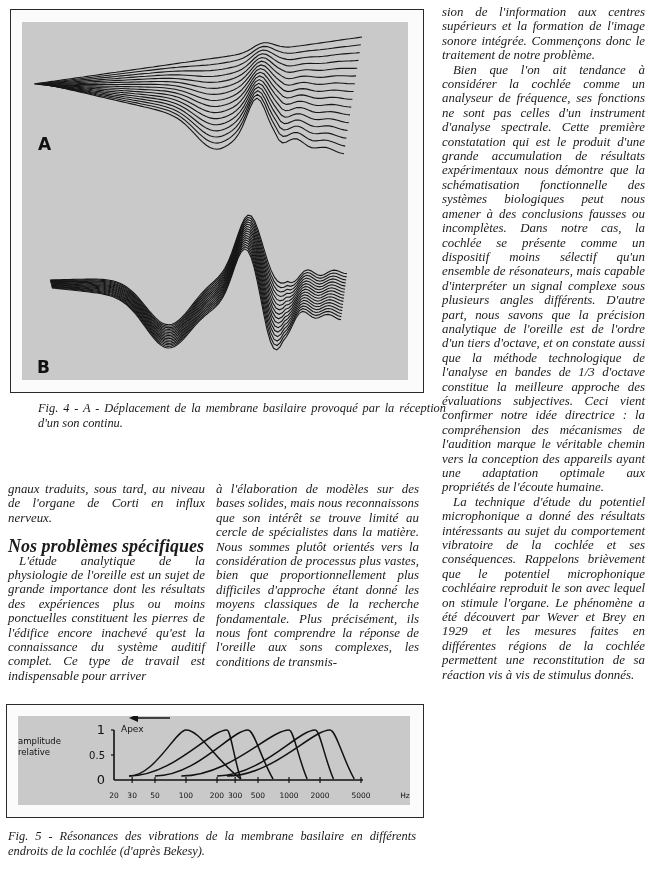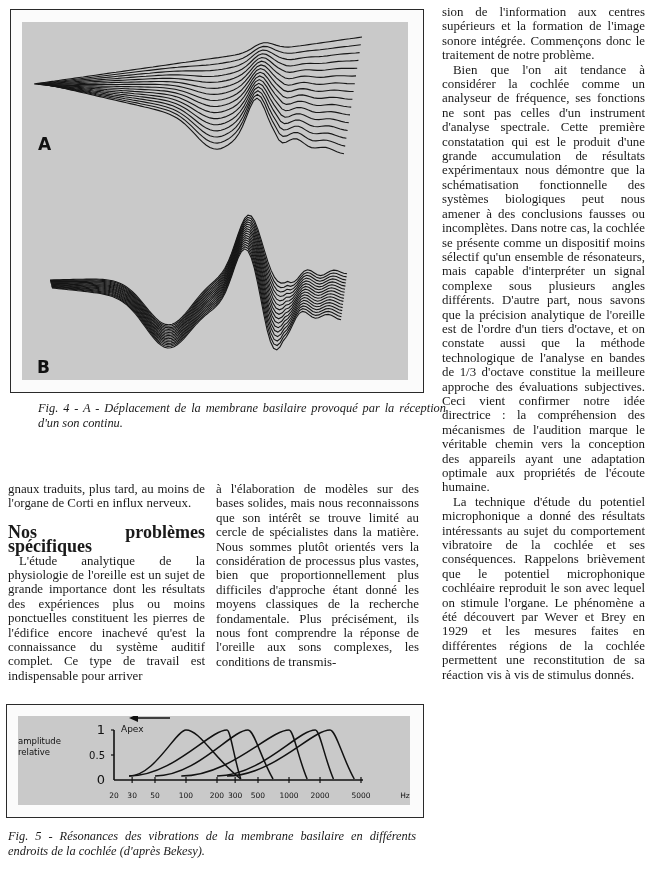--- a/index.html
+++ b/index.html
@@ -3,21 +3,21 @@
 <meta charset="utf-8">
 <style>
   html, body { margin:0; padding:0; background:#ffffff; }
   body { width:650px; height:880px; position:relative; overflow:hidden; color:#1a1a1a;
          font-family:"Liberation Serif","DejaVu Serif",serif; }
   .frame { position:absolute; border:1.5px solid #2a2a2a; background:#fbfbfb; }
   .gray { position:absolute; background:#c9c9c9; }
   .caption { position:absolute; font-style:italic; font-size:12.4px; line-height:15px; text-align:justify; color:#1a1a1a; }
   .caption p { margin:0; }
   .col { position:absolute; font-size:12.9px; line-height:14.4px; text-align:justify; }
-  .col p { margin:0; }
+  .col p { margin:0;font-style:italic; }
   .indent { text-indent:11px; }
   .heading { font-weight:bold; font-size:18px; line-height:14.4px; margin-top:14px !important; }
   .gap { margin-top:12px !important; }
   svg text { font-family:"DejaVu Sans", sans-serif; }
 </style>
 </head>
 <body>
 
 <div class="frame" style="left:10px;top:9px;width:412px;height:382px;">
 </div>
@@ -62,21 +62,21 @@
     </svg>
 </div>
 <div style="position:absolute;left:38px;top:134px;font-family:'DejaVu Sans',sans-serif;font-size:17px;font-weight:bold;color:#111;">A</div>
 <div style="position:absolute;left:37px;top:357px;font-family:'DejaVu Sans',sans-serif;font-size:17px;font-weight:bold;color:#111;">B</div>
 
 <div class="caption" style="left:8px;top:401px;width:408px;margin-left:30px;">
   <p>Fig. 4 - A - Déplacement de la membrane basilaire provoqué par la réception d'un son continu.</p>
 </div>
 
 <div class="col" style="left:8px;top:482px;width:197px;">
-  <p>gnaux traduits, plus tard, au moins de l'organe de Corti en influx nerveux.</p>
+  <p>gnaux traduits, sous tard, au niveau de l'organe de Corti en influx nerveux.</p>
   <p class="heading">Nos problèmes spécifiques</p>
   <p class="indent">L'étude analytique de la physiologie de l'oreille est un sujet de grande importance dont les résultats des expériences plus ou moins ponctuelles constituent les pierres de l'édifice encore inachevé qu'est la connaissance du système auditif complet. Ce type de travail est indispensable pour arriver</p>
 </div>
 
 <div class="col" style="left:216px;top:482px;width:203px;">
   <p>à l'élaboration de modèles sur des bases solides, mais nous reconnaissons que son intérêt se trouve limité au cercle de spécialistes dans la matière. Nous sommes plutôt orientés vers la considération de processus plus vastes, bien que proportionnellement plus difficiles d'approche étant donné les moyens classiques de la recherche fondamentale. Plus précisément, ils nous font comprendre la réponse de l'oreille aux sons complexes, les conditions de transmis-</p>
 </div>
 
 <div class="col" style="left:442px;top:5px;width:203px;">
   <p>sion de l'information aux centres supérieurs et la formation de l'image sonore intégrée. Commençons donc le traitement de notre problème.</p>

